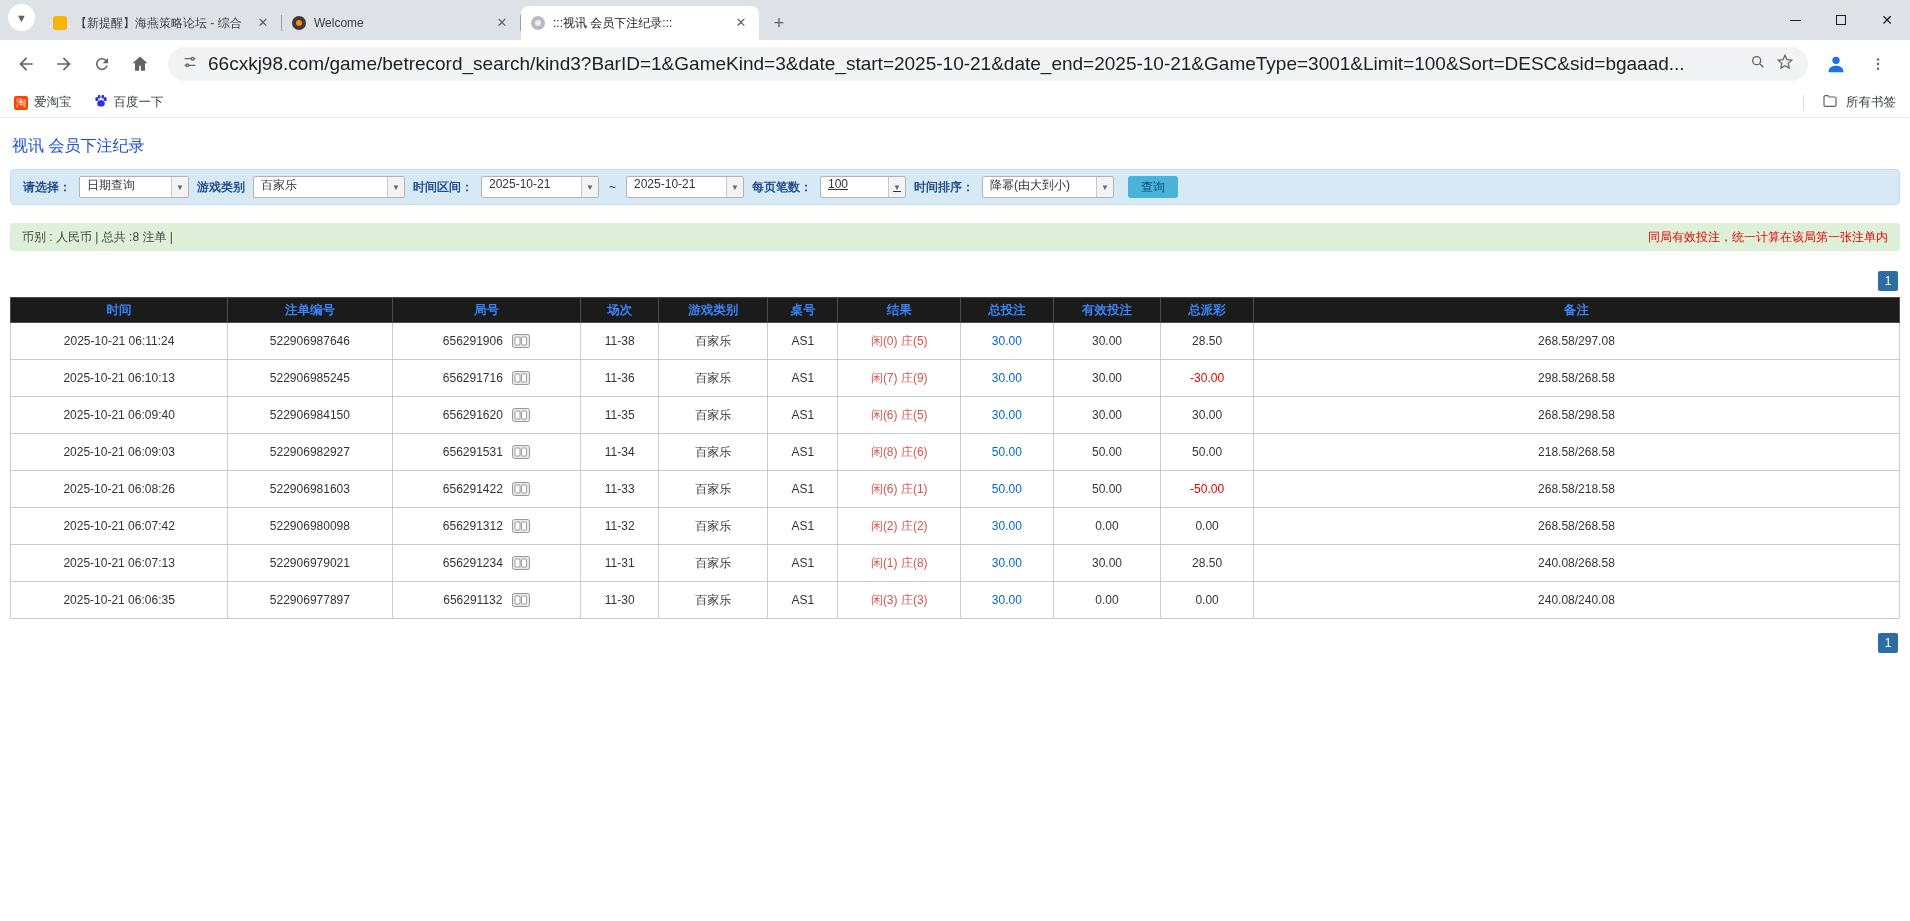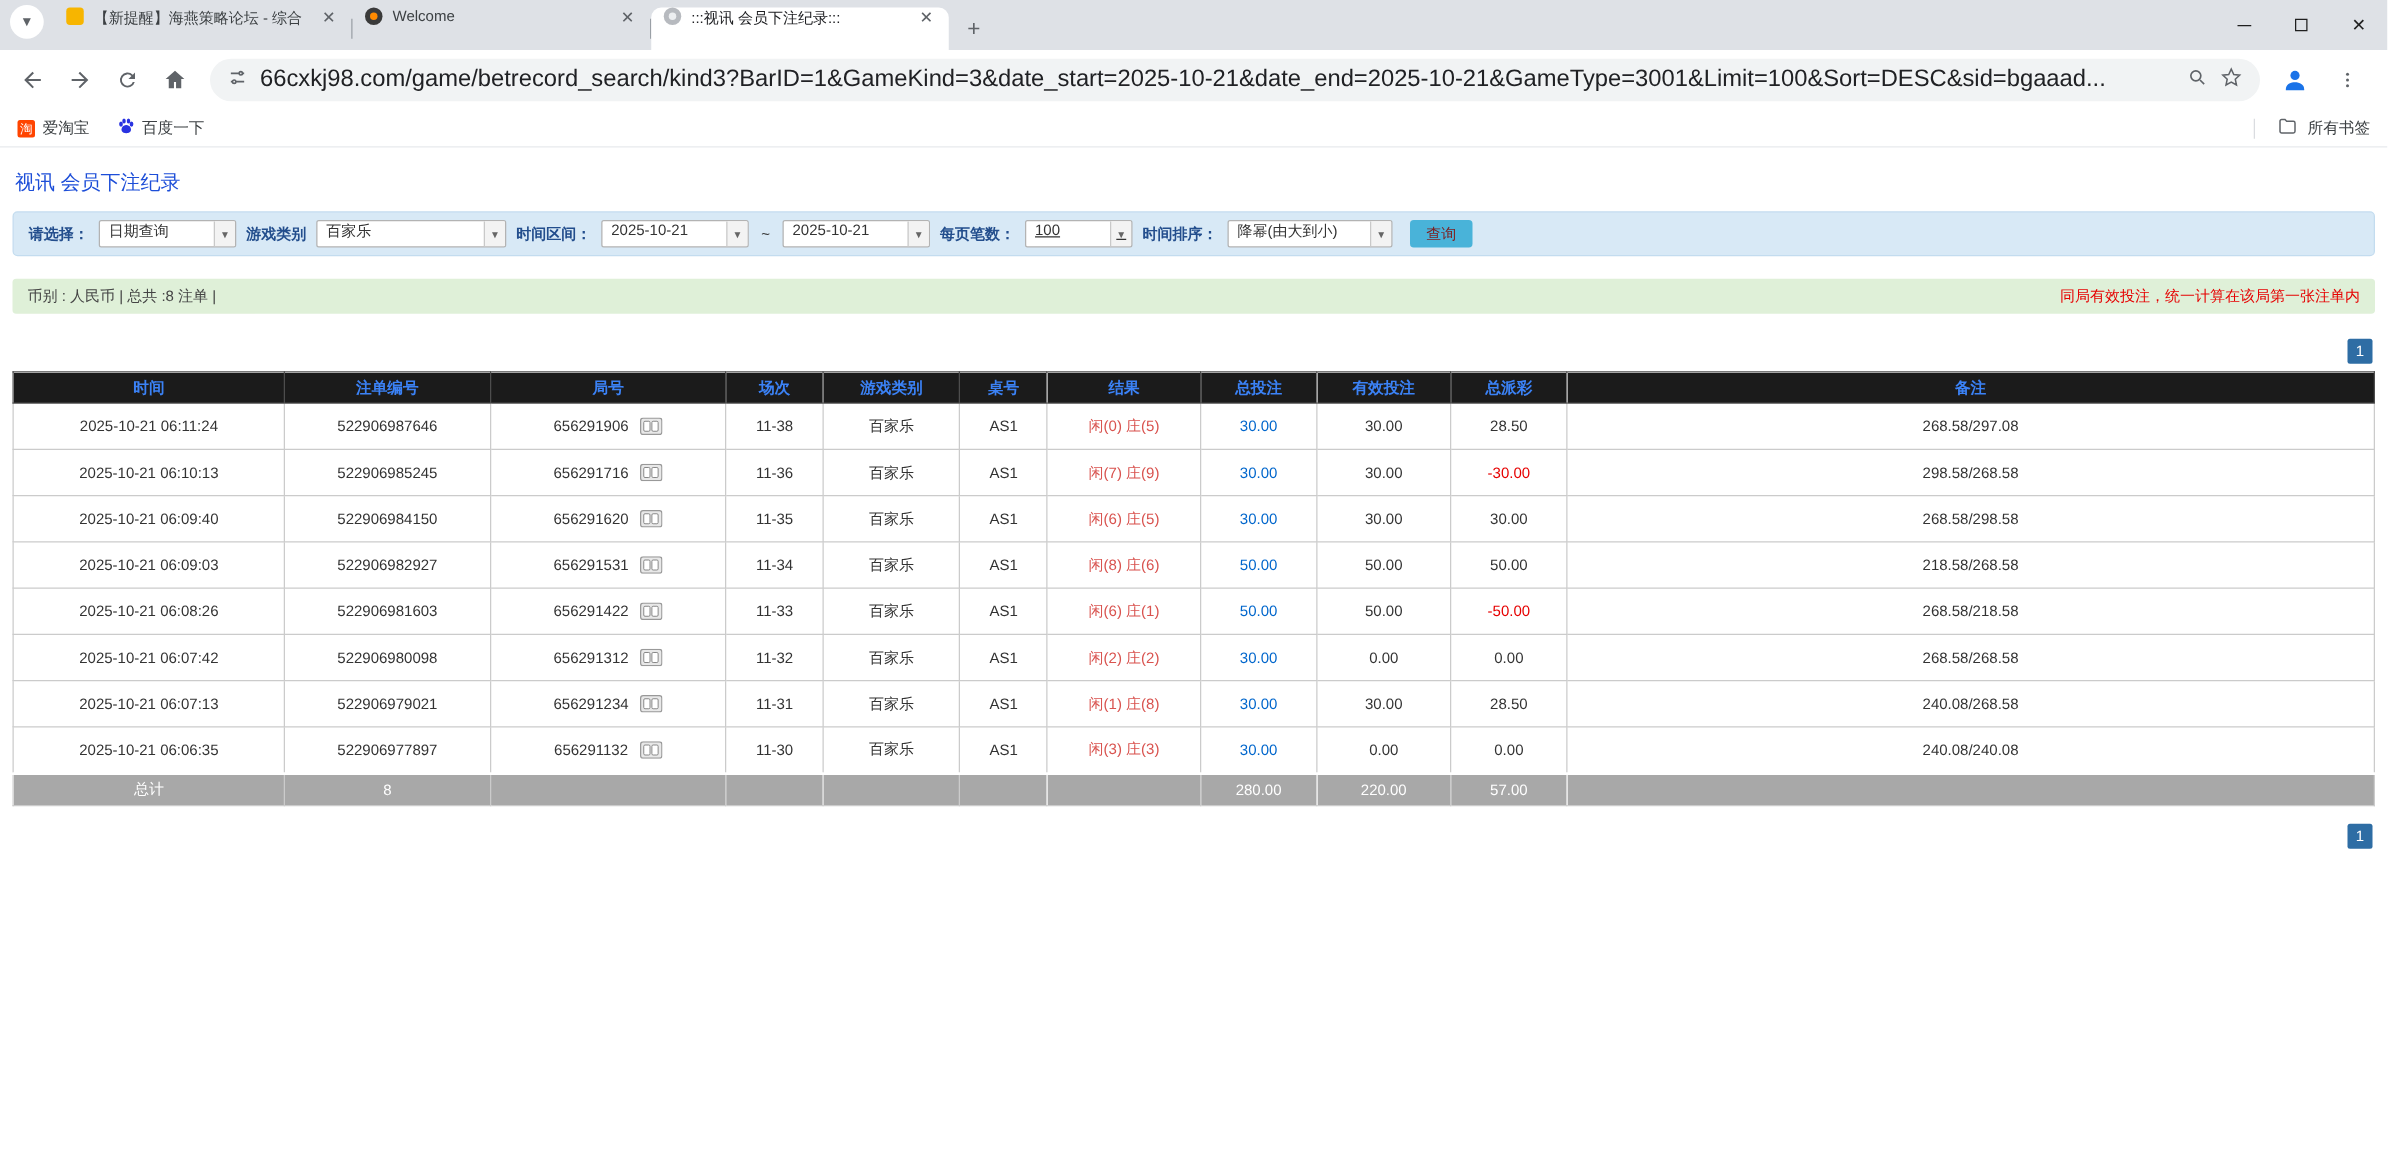--- a/index.html
+++ b/index.html
@@ -2,21 +2,21 @@
 <html><head>
 <meta charset="utf-8">
 <style>
   * { box-sizing: border-box; margin: 0; padding: 0; }
   html,body { width: 1910px; height: 921px; }
   body { font-family: "Liberation Sans", sans-serif; background: #fff; overflow: hidden; }
 
   
   .tabbar { height: 40px; background: #dee1e6; display: flex; align-items: flex-end; padding-left: 8px; position: relative; }
   .tab-search { width: 27px; height: 27px; border-radius: 50%; background: #fff; display: flex; align-items: center; justify-content: center; margin: 0 8px 5px 0; color: #5f6368; font-size: 11px; align-self: center; }
-  .tab { width: 238px; height: 34px; display: flex; padding: 0 10px; gap: 8px; font-size: 12px; color: #3c4043; }
+  .tab { width: 238px; height: 34px; display: flex; align-items: center; padding: 0 10px; gap: 8px; font-size: 12px; color: #3c4043; }
   .tab.active { background: #fff; border-radius: 8px 8px 0 0; color: #202124; }
   .tab .title { flex: 1; overflow: hidden; white-space: nowrap; text-overflow: ellipsis; }
   .tab .close { color: #5f6368; font-size: 13px; width: 16px; height: 16px; line-height: 16px; text-align: center; border-radius: 50%; flex: 0 0 auto; }
   .tab-sep { width: 1px; height: 16px; background: #9aa0a6; align-self: center; margin-top: 6px; }
   .fav { width: 14px; height: 14px; flex: 0 0 auto; display: inline-flex; align-items: center; justify-content: center; }
   .fav-forum { background: #f7b500; border-radius: 3px; }
   .fav-welcome { background: #3a3a3a; border-radius: 50%; position: relative; }
   .fav-welcome::after { content: ""; width: 6px; height: 6px; background: #ff8a00; border-radius: 50%; }
   .fav-site { background: #b7babf; border-radius: 50%; }
   .fav-site::after { content: ""; width: 6px; height: 6px; background: #eceef0; border-radius: 50%; }
@@ -45,21 +45,21 @@
   .page { padding: 0 10px; background: #fff; }
   .page-title { font-size: 16px; font-weight: 400; color: #1d4ed8; margin: 18px 0 12px 2px; }
 
   .filterbar { background: #d8e9f6; border: 1px solid #c3dcef; border-radius: 4px; height: 36px; display: flex; align-items: center; padding: 0 12px; gap: 8px; font-size: 12px; }
   .flabel { color: #234e8d; font-weight: bold; white-space: nowrap; }
   .select { display: inline-flex; align-items: flex-start; height: 22px; background: #fff; border: 1px solid #b3b3b3; border-radius: 2px; font-size: 12px; color: #333; overflow: hidden; }
   .select .txt { padding: 0 7px; flex: 1; white-space: nowrap; overflow: hidden; }
   .select .arr { width: 17px; height: 100%; border-left: 1px solid #c9c9c9; background: #f3f3f3; display: flex; align-items: center; justify-content: center; font-size: 8px; color: #666; flex: 0 0 auto; }
   .w-query { width: 110px; } .w-game { width: 152px; } .w-date { width: 118px; } .w-size { width: 86px; text-decoration: underline; } .w-sort { width: 132px; }
   .tilde { color: #333; padding: 0 2px; }
-  .search-btn { height: 22px; padding: 0 13px; background: #49b3d9; color: #7f1d1d; border: none; border-radius: 3px; font-size: 12px; margin-left: 6px; cursor: pointer; font-family: inherit; }
+  .search-btn { height: 22px; padding: 0 13px; background: #49b3d9; color: #0c4a6e; border: none; border-radius: 3px; font-size: 12px; margin-left: 6px; cursor: pointer; font-family: inherit; }
 
   .summary { margin-top: 18px; background: #dff0d8; border-radius: 3px; height: 28px; display: flex; align-items: center; justify-content: space-between; padding: 0 12px; font-size: 12px; color: #444; }
   .summary .warn { color: #e60000; }
 
   .pagrow { display: flex; justify-content: flex-end; margin: 20px 2px 6px; }
   .pagrow.bottom { margin-top: 14px; }
   .pagebtn { min-width: 20px; height: 20px; background: #2e6da4; color: #fff; font-size: 12px; display: flex; align-items: center; justify-content: center; border-radius: 2px; padding: 0 4px; }
 
   .bet-table { width: 100%; border-collapse: collapse; table-layout: fixed; margin-top: 6px; font-size: 12px; color: #333; }
   .bet-table th { background: #1b1b1b; color: #3b82f6; height: 25px; font-size: 12.5px; font-weight: bold; border: 1px solid #4d4d4d; white-space: nowrap; overflow: hidden; }
@@ -478,33 +478,20 @@
       <span class="res">闲(3)</span>
       <span class="res">庄(3)</span>
     </td>
     <td class="link">30.00</td>
     <td>0.00</td>
     <td>0.00</td>
     <td>240.08/240.08</td>
   </tr>
         </tbody>
       <tfoot>
-        <tr>
-          <td>总计</td>
-          <td>8</td>
-          <td></td>
-          <td></td>
-          <td></td>
-          <td></td>
-          <td></td>
-          <td>280.00</td>
-          <td>220.00</td>
-          <td>57.00</td>
-          <td></td>
-        </tr>
       </tfoot>
     </table>
 
     <div class="pagrow bottom">
       <span class="pagebtn">1</span>
     </div>
   </div>
 </div>
 
 </body></html>

